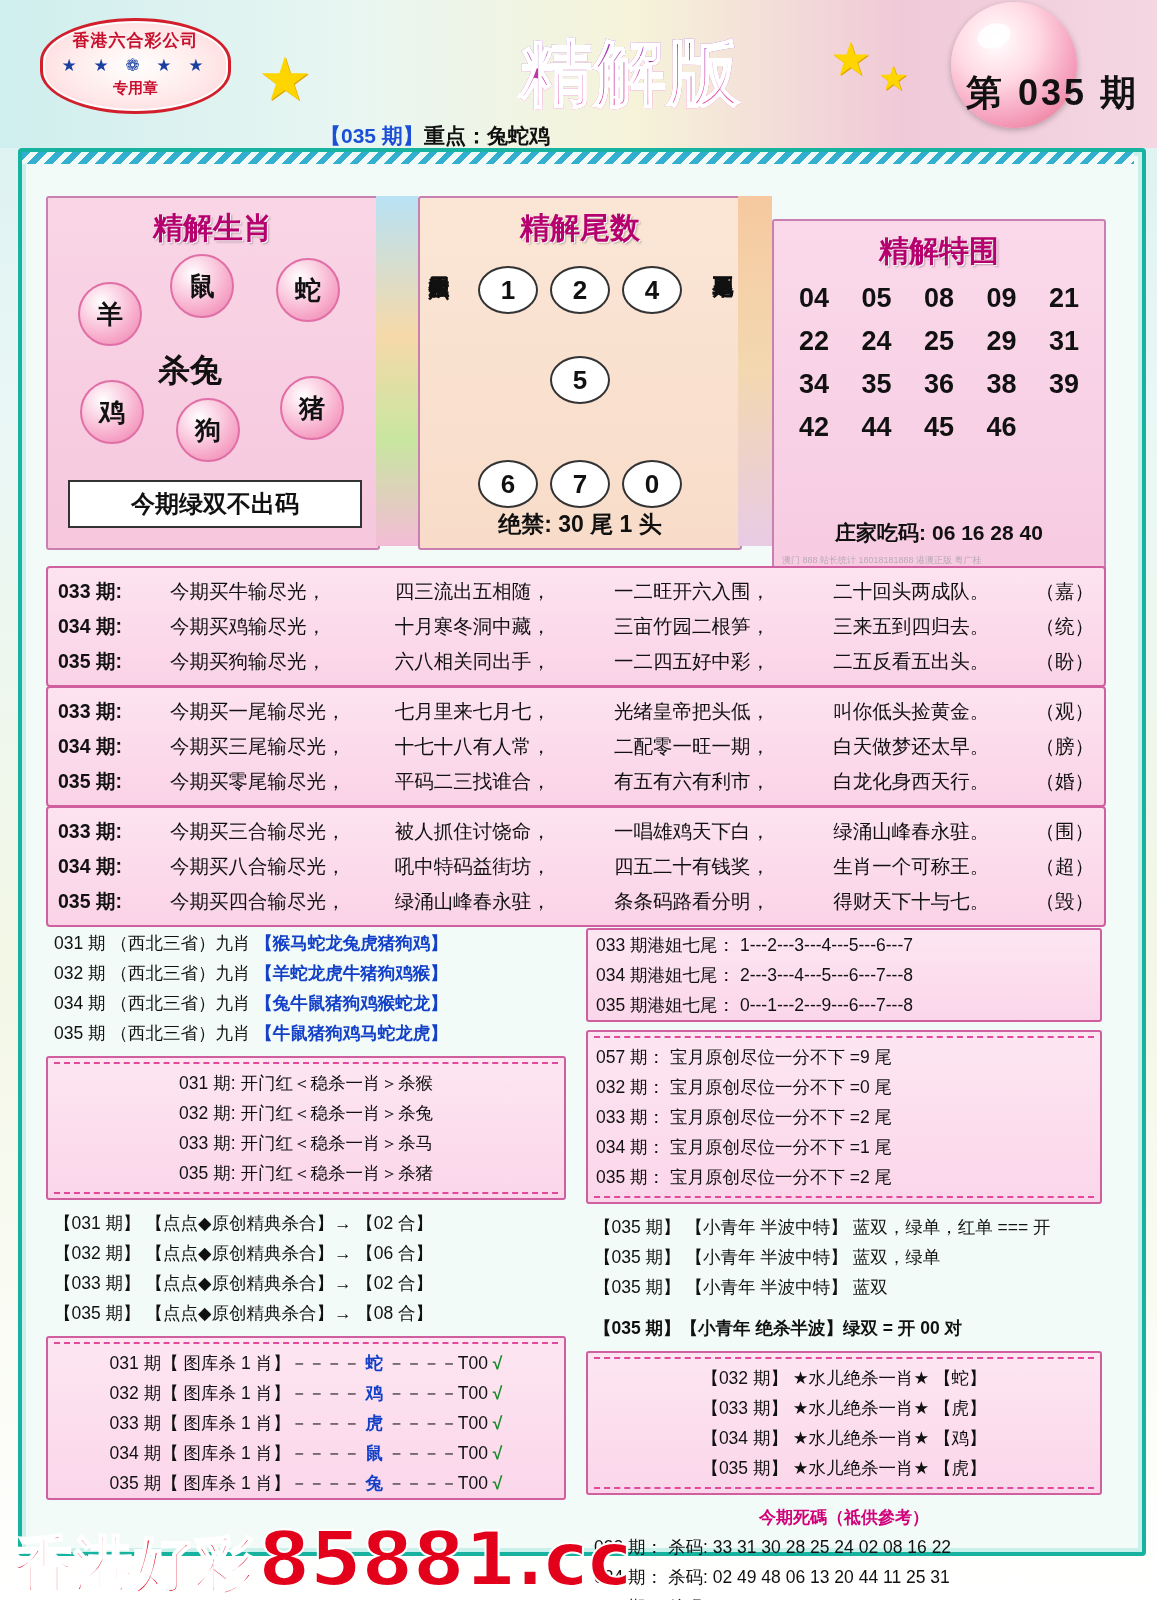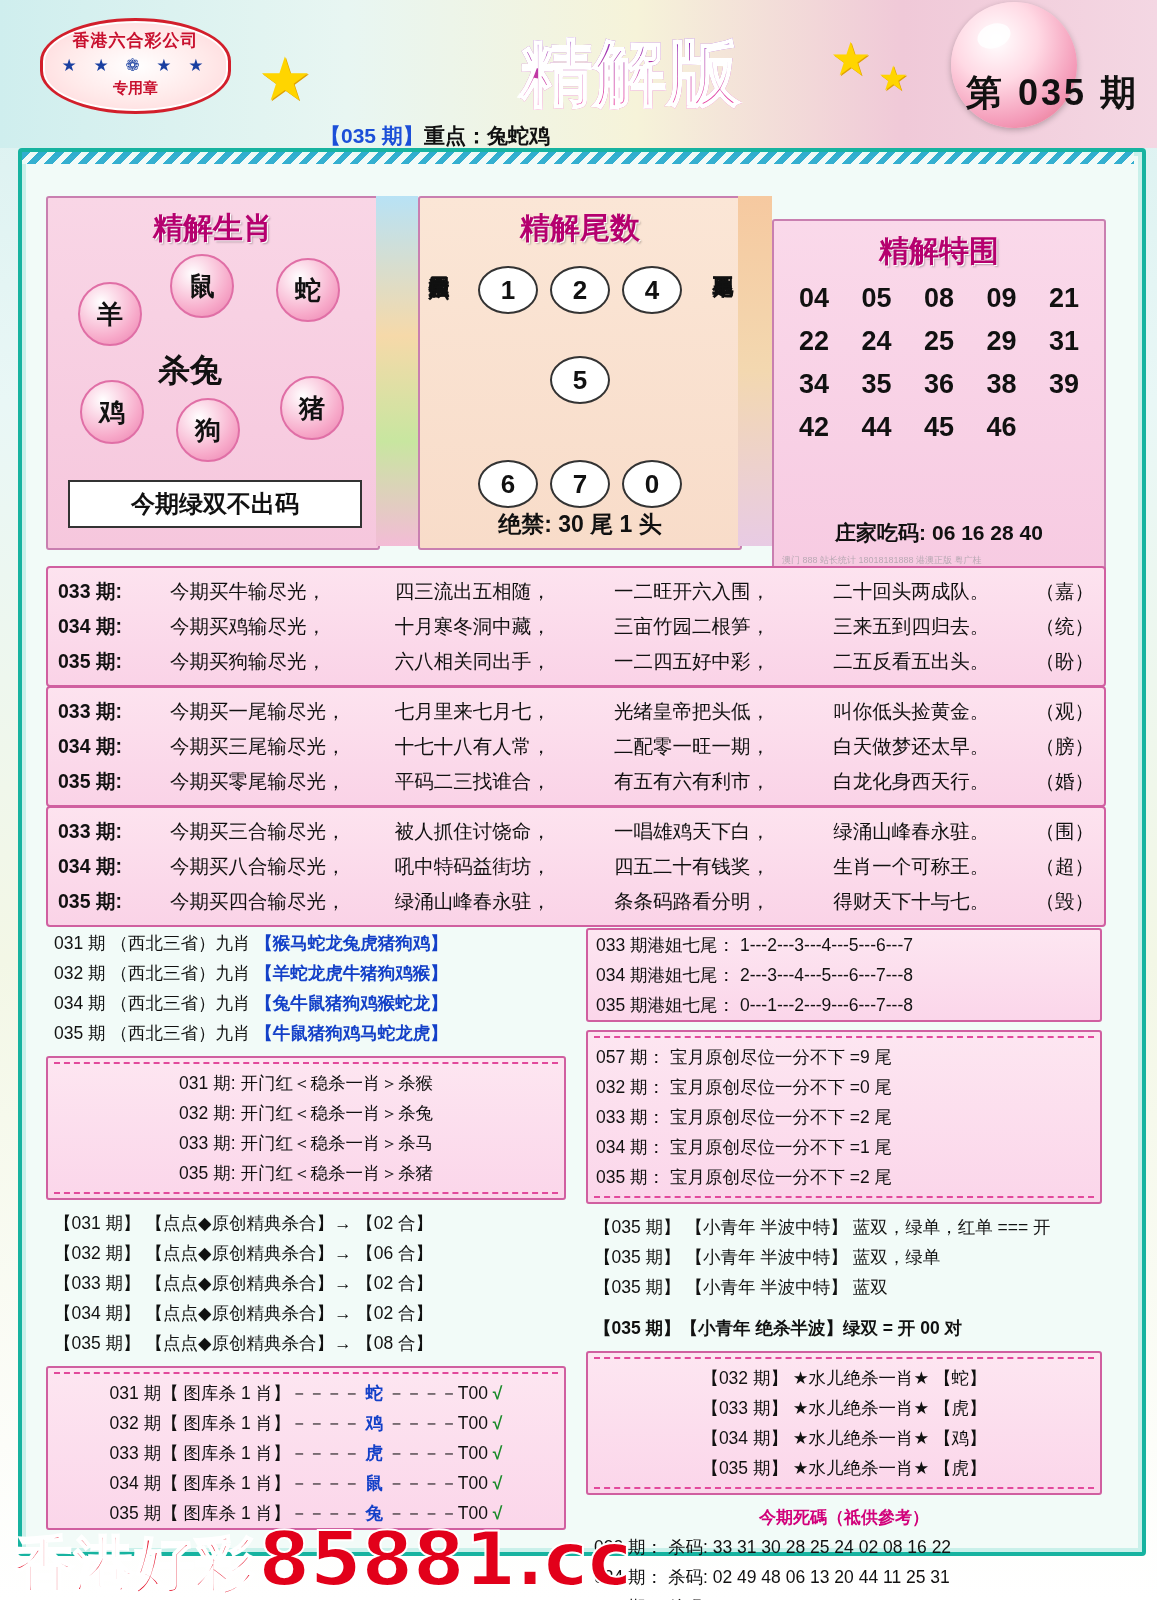--- a/index.html
+++ b/index.html
@@ -326,25 +326,20 @@
       <span>【032 期】</span>
       <span>【点点◆原创精典杀合】→</span>
       <span>【06 合】</span>
     </div>
     <div class="line">
       <span>【033 期】</span>
       <span>【点点◆原创精典杀合】→</span>
       <span>【02 合】</span>
     </div>
     <div class="line">
-      <span>【034 期】</span>
-      <span>【点点◆原创精典杀合】→</span>
-      <span>【02 合】</span>
-    </div>
-    <div class="line">
       <span>【035 期】</span>
       <span>【点点◆原创精典杀合】→</span>
       <span>【08 合】</span>
     </div>
   </div>
 
   <div class="box">
     <div class="dash"></div>
     <div class="line c">
       <span>031 期【</span>

